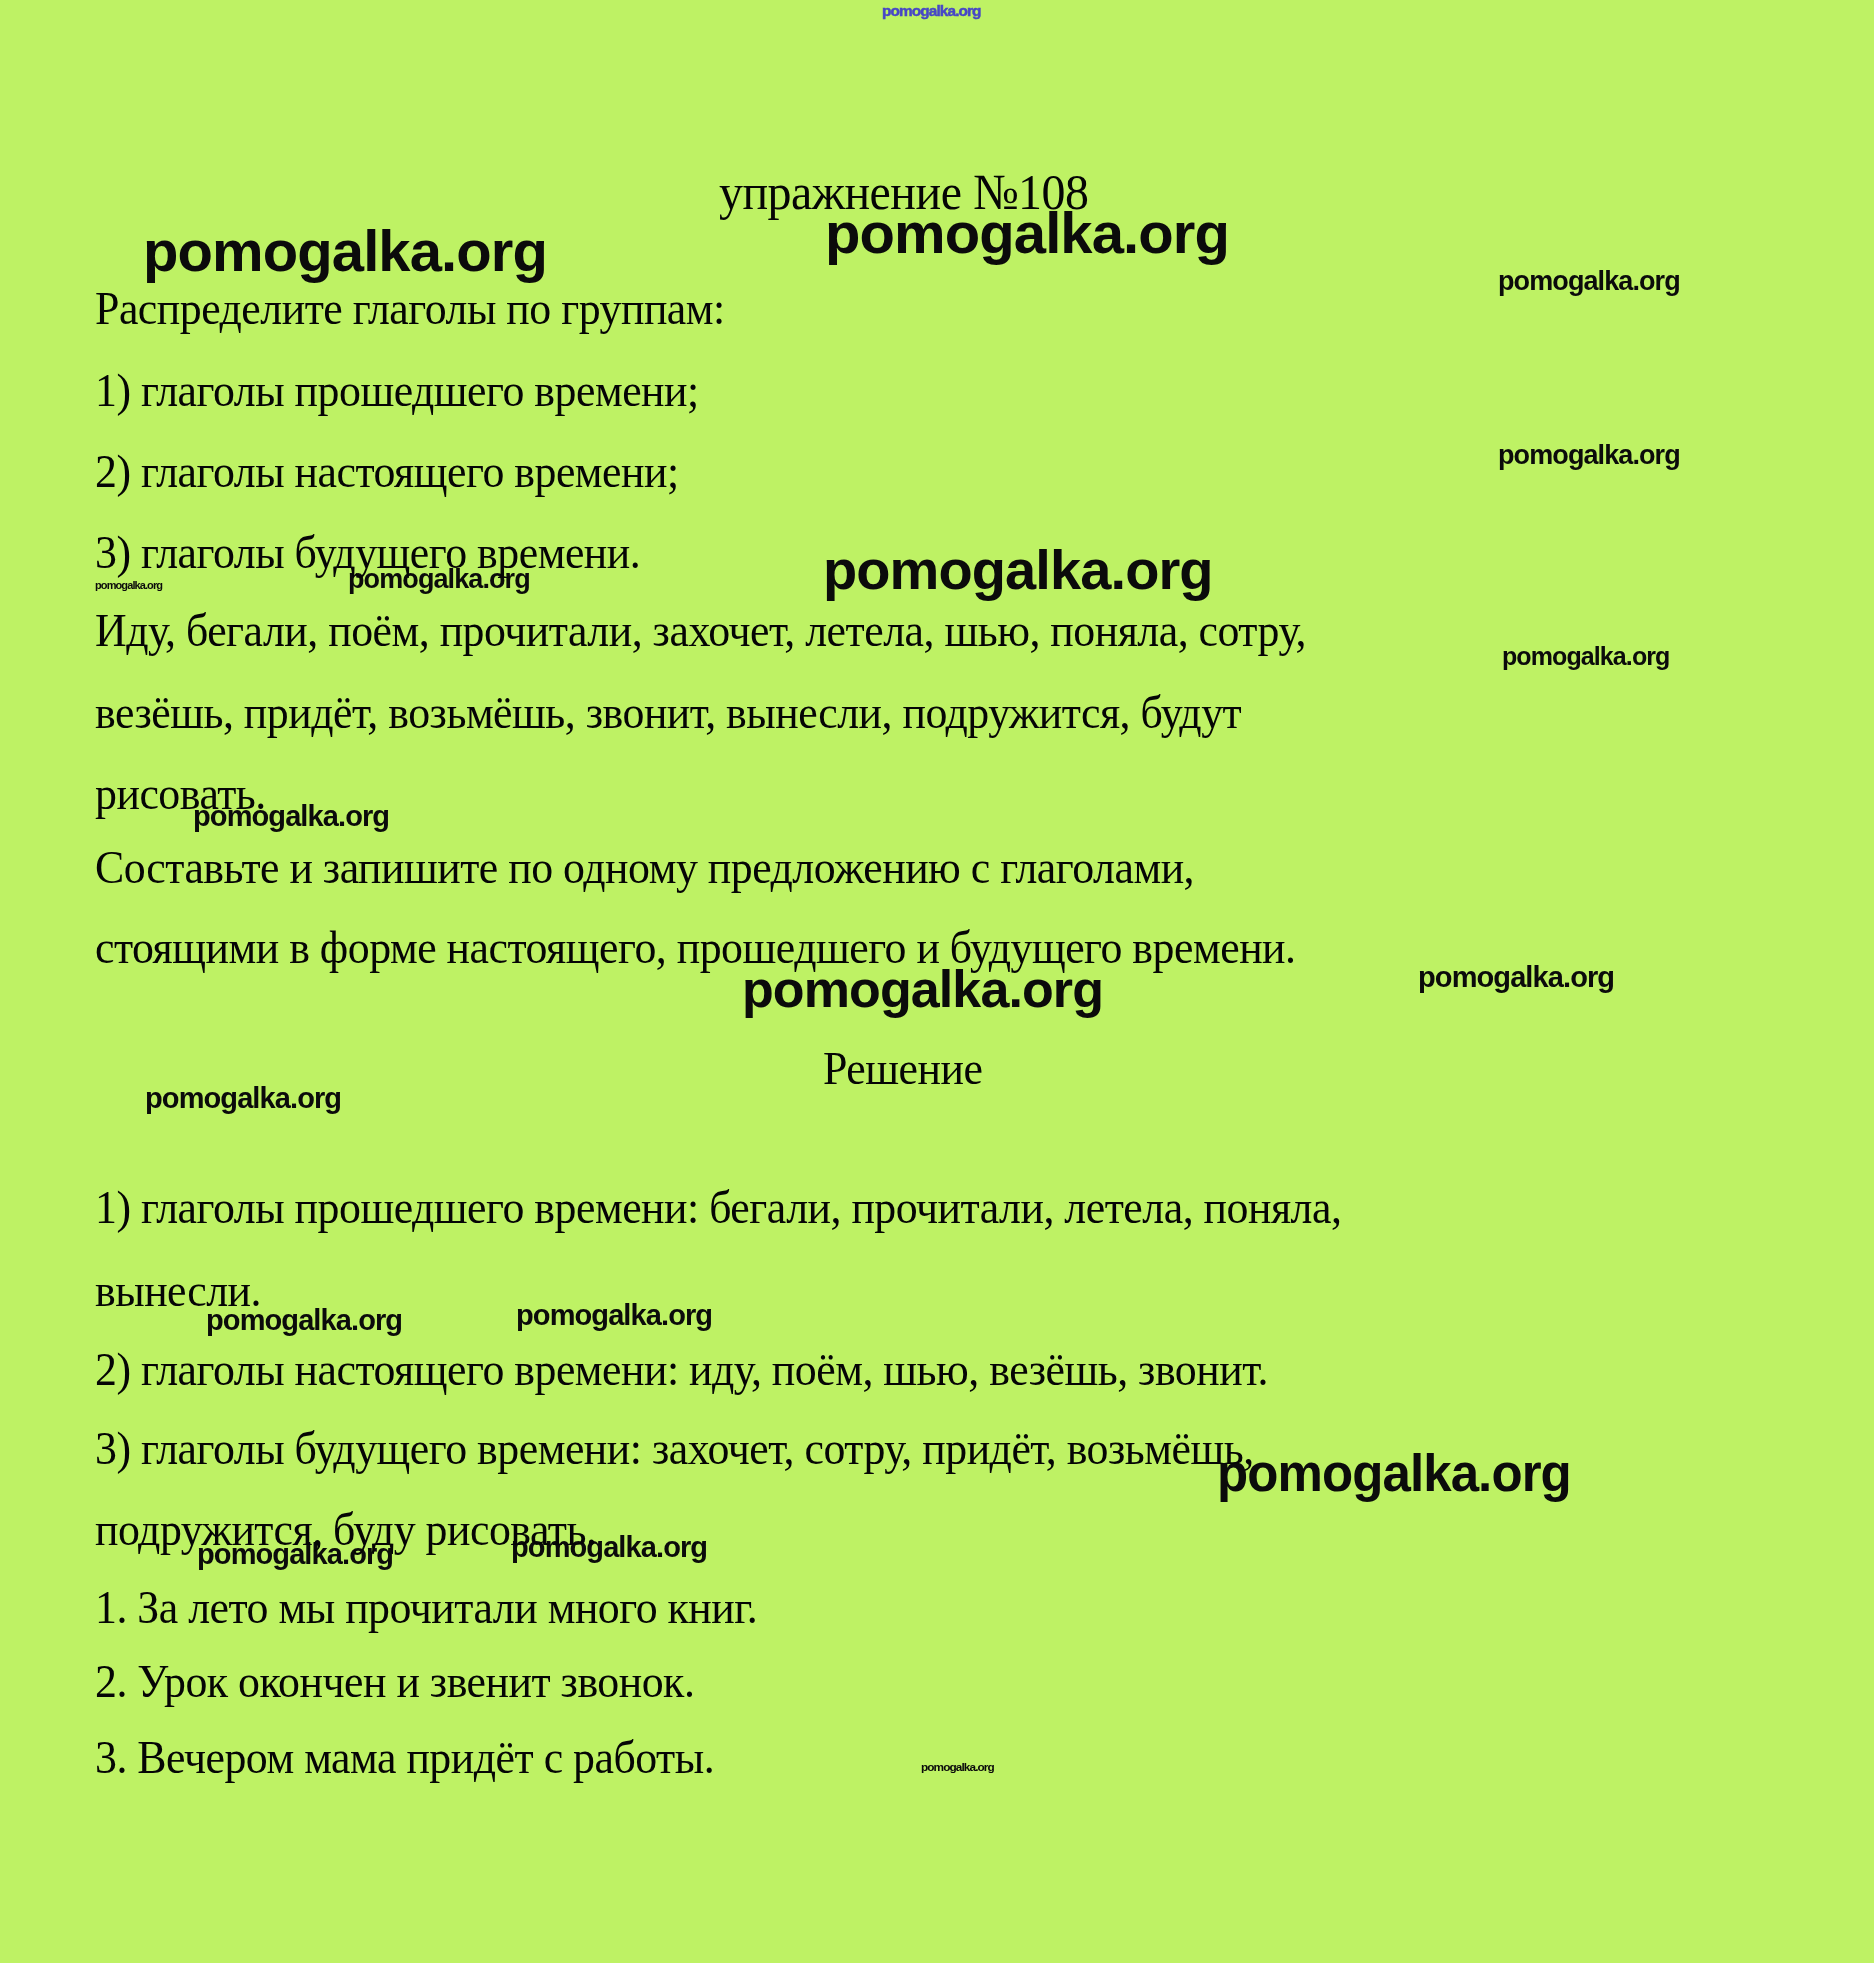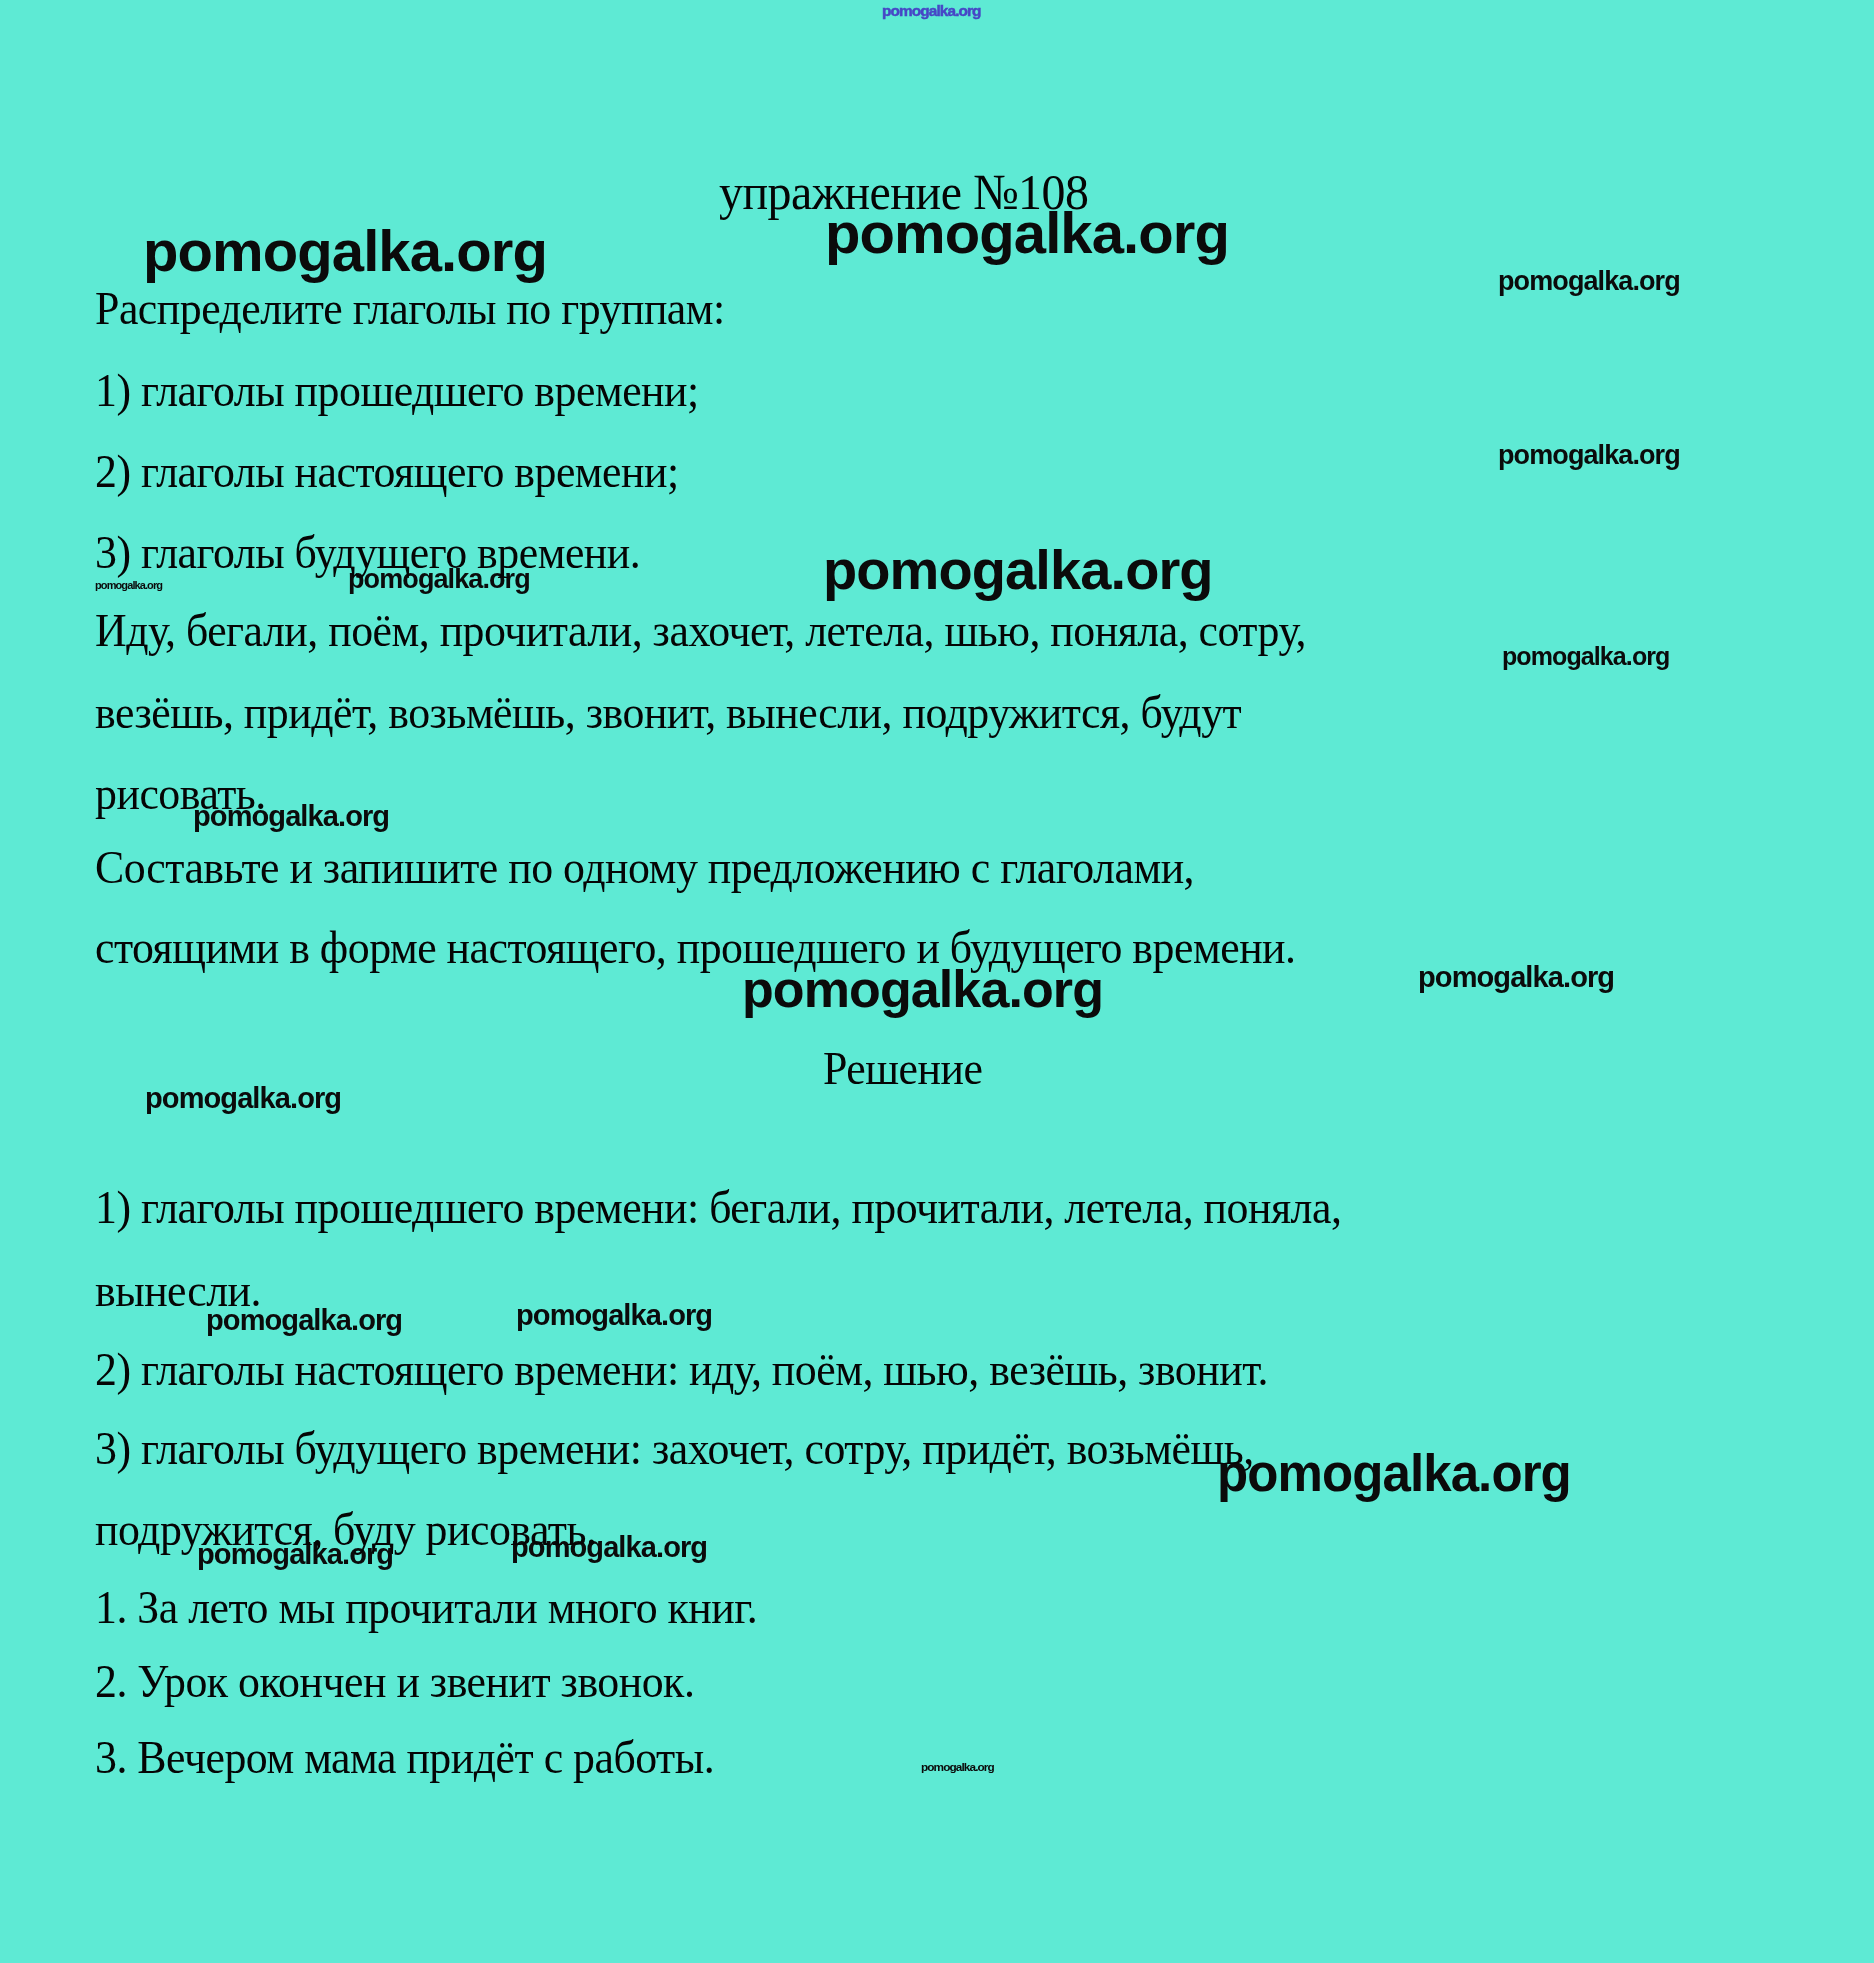--- a/index.html
+++ b/index.html
@@ -4,21 +4,21 @@
 <style>
   html, body {
     margin: 0;
     padding: 0;
     background: #ffffff;
   }
   .page {
     position: relative;
     width: 1874px;
     height: 1964px;
-    background: #5eead4;
+    background: #bef264;
     overflow: hidden;
   }
   
   .line {
     position: absolute;
     font-family: "Liberation Serif", "DejaVu Serif", serif;
     font-size: 43px;
     color: #050505;
     white-space: nowrap;
     letter-spacing: -0.5px;

